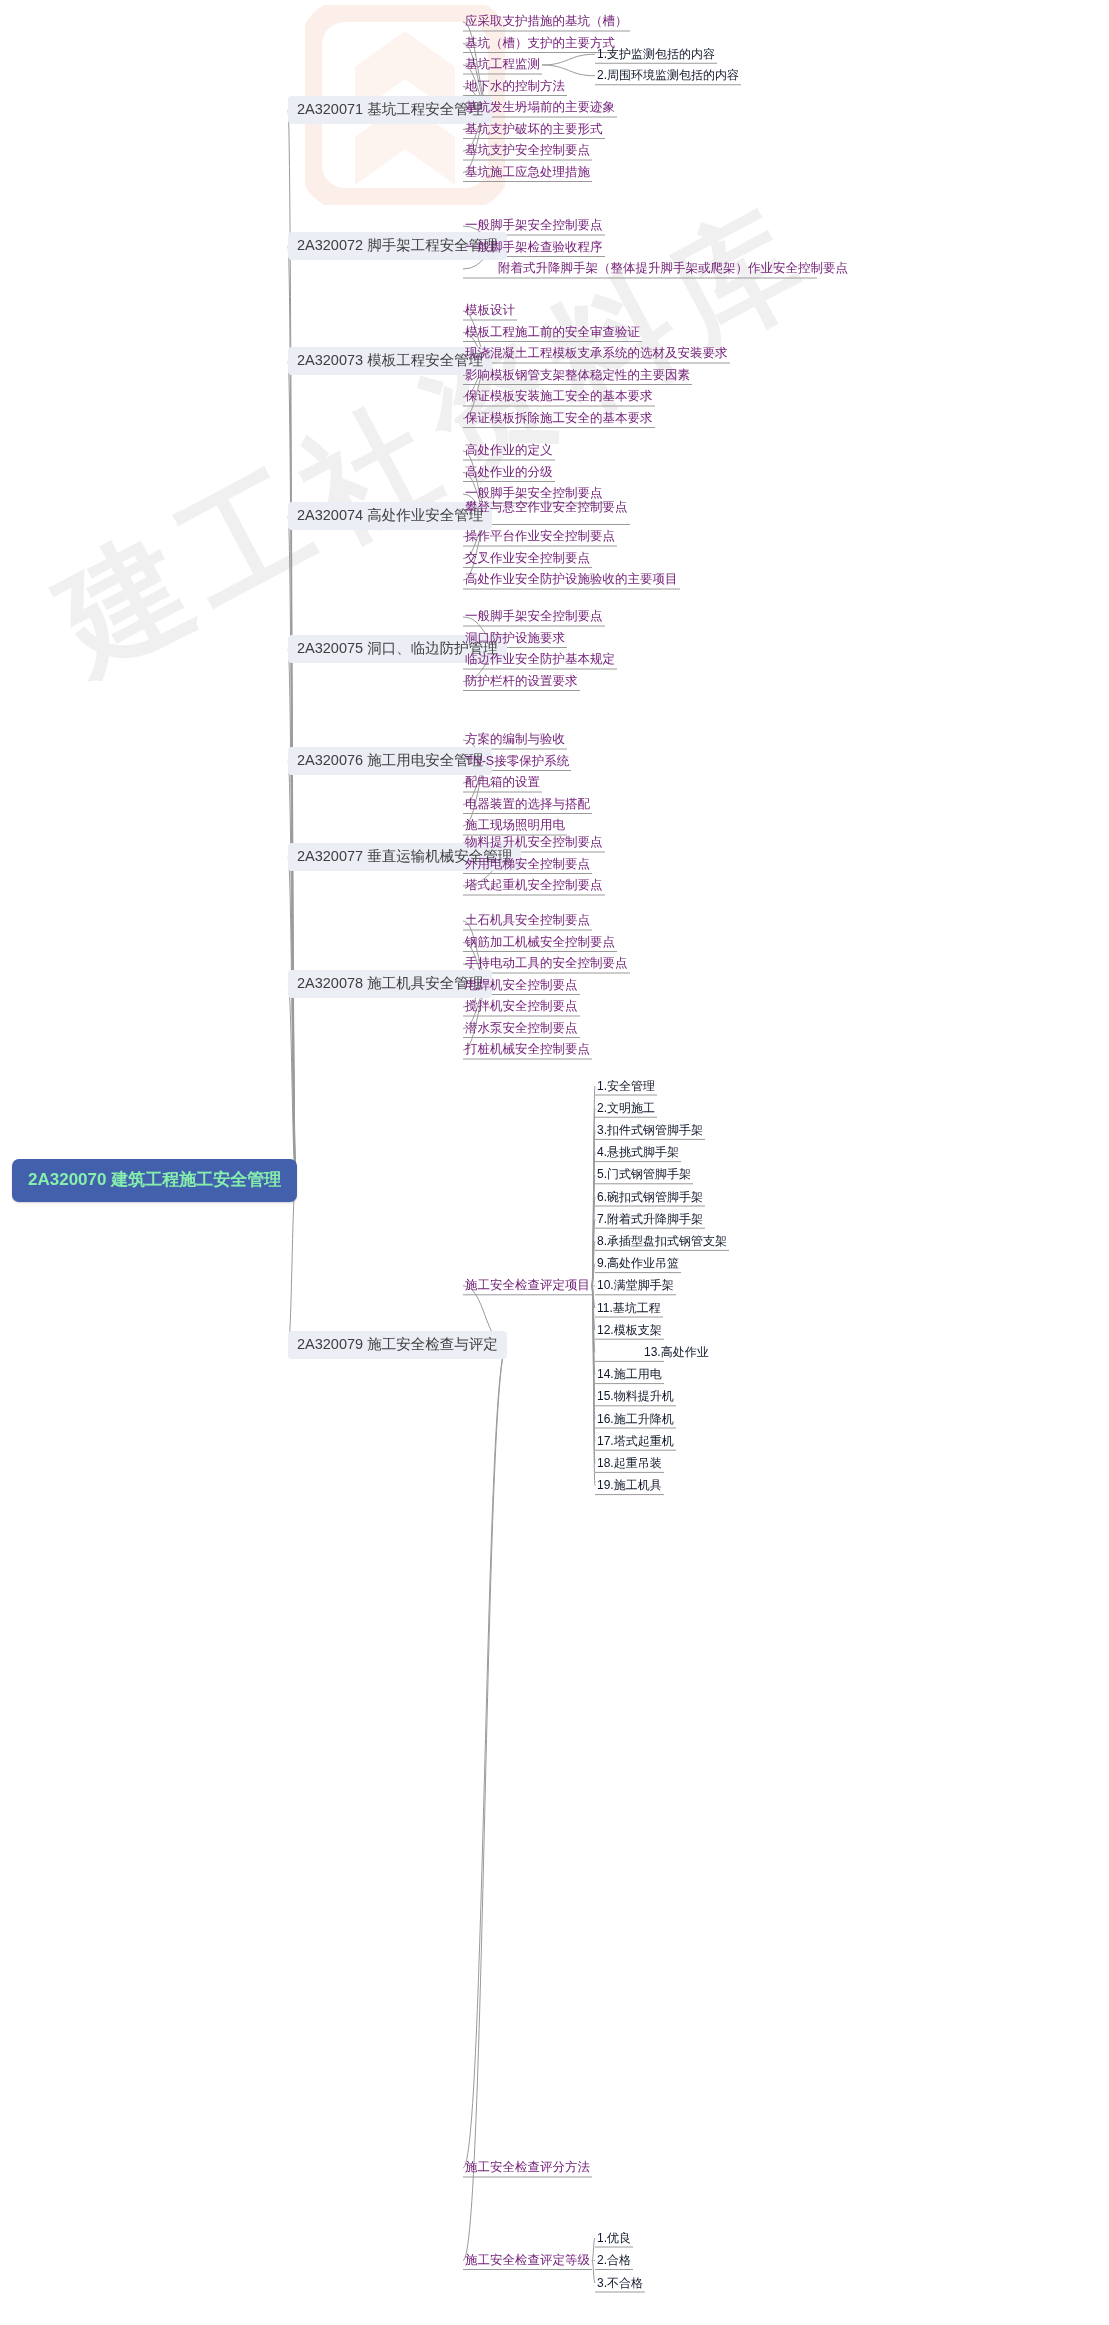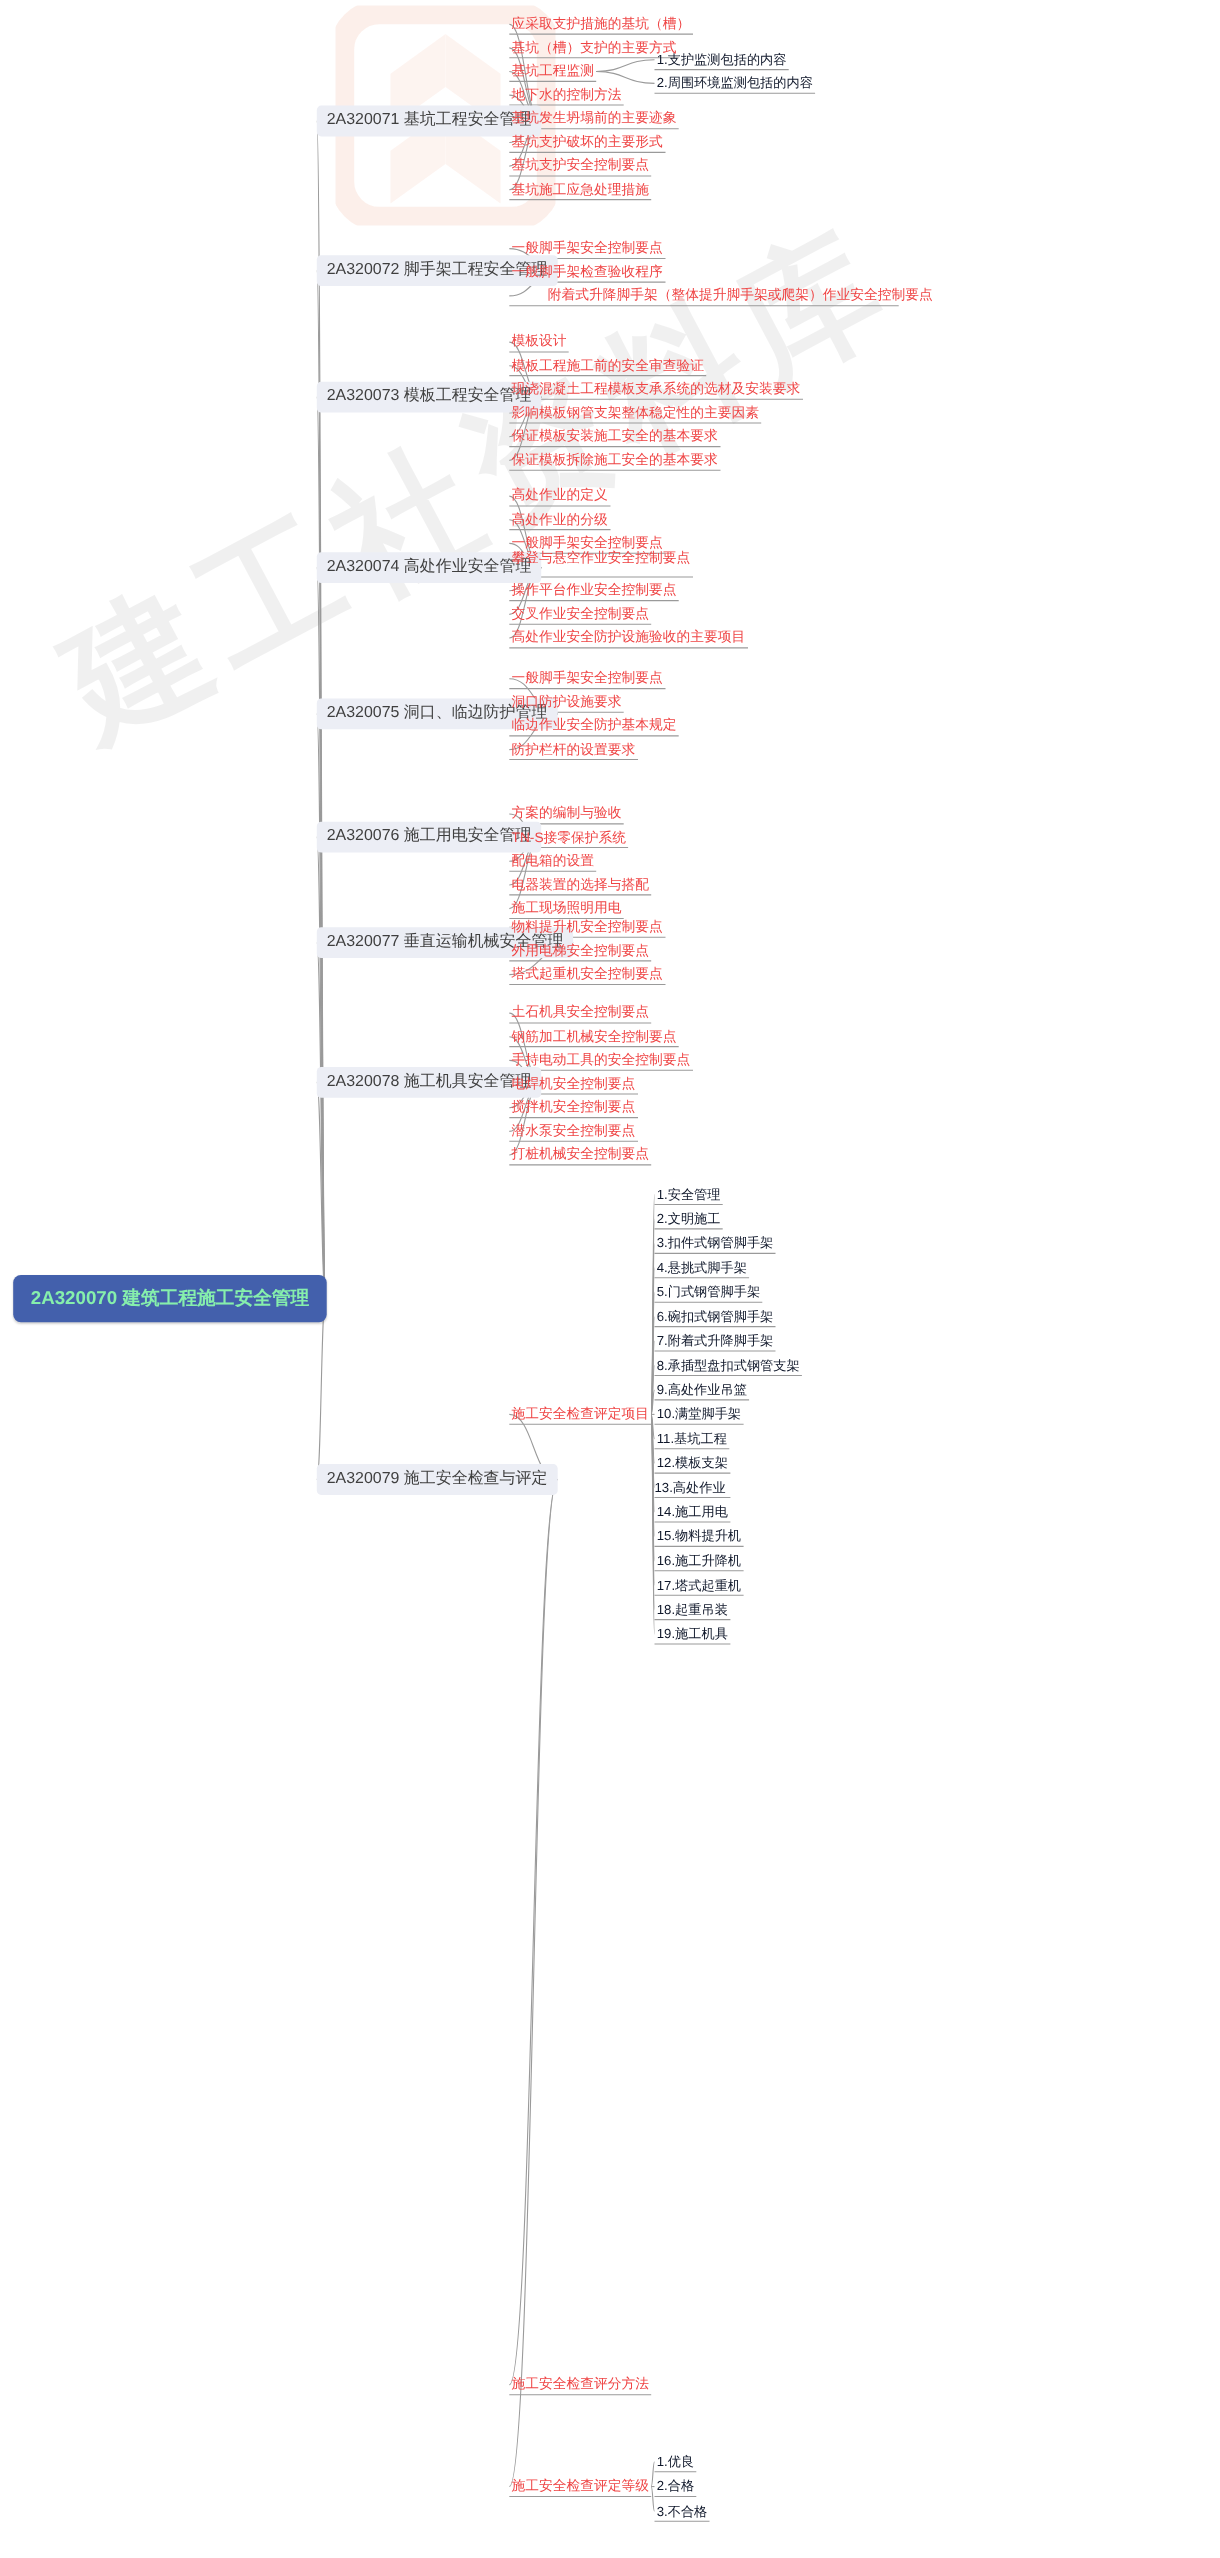--- a/index.html
+++ b/index.html
@@ -36,21 +36,21 @@
     font-weight:bold;
   }
 
   .lvl1{
     font-size:14.5px;line-height:17px;color:#3f3f3f;
     padding:5px 9px 6px 9px;border-radius:4px;
     background:#eceef5;
   }
 
   .lvl2{
-    font-size:12.5px;line-height:15px;color:#ef4444;
+    font-size:12.5px;line-height:15px;color:#701a75;
     padding:2px 2px 3px 2px;
   }
   .lvl3{
     font-size:12px;line-height:14px;color:#0f172a;
     padding:2px 2px 3px 2px;
   }
 </style>
 </head>
 <body>
 
@@ -282,21 +282,21 @@
       <div class="node lvl3" style="left: 595px; top: 1120.9px;"><span>3.扣件式钢管脚手架</span></div>
       <div class="node lvl3" style="left: 595px; top: 1143.1px;"><span>4.悬挑式脚手架</span></div>
       <div class="node lvl3" style="left: 595px; top: 1165.3px;"><span>5.门式钢管脚手架</span></div>
       <div class="node lvl3" style="left: 595px; top: 1187.5px;"><span>6.碗扣式钢管脚手架</span></div>
       <div class="node lvl3" style="left: 595px; top: 1209.7px;"><span>7.附着式升降脚手架</span></div>
       <div class="node lvl3" style="left: 595px; top: 1231.9px;"><span>8.承插型盘扣式钢管支架</span></div>
       <div class="node lvl3" style="left: 595px; top: 1254.1px;"><span>9.高处作业吊篮</span></div>
       <div class="node lvl3" style="left: 595px; top: 1276.3px;"><span>10.满堂脚手架</span></div>
       <div class="node lvl3" style="left: 595px; top: 1298.5px;"><span>11.基坑工程</span></div>
       <div class="node lvl3" style="left: 595px; top: 1320.7px;"><span>12.模板支架</span></div>
-      <div class="node lvl3" style="left: 575px; top: 1342.9px; padding-left: 20px;"><span>13.高处作业</span></div>
+      <div class="node lvl3" style="left: 624px; top: 1342.9px; padding-left: 20px;"><span>13.高处作业</span></div>
       <div class="node lvl3" style="left: 595px; top: 1365.1px;"><span>14.施工用电</span></div>
       <div class="node lvl3" style="left: 595px; top: 1387.3px;"><span>15.物料提升机</span></div>
       <div class="node lvl3" style="left: 595px; top: 1409.5px;"><span>16.施工升降机</span></div>
       <div class="node lvl3" style="left: 595px; top: 1431.7px;"><span>17.塔式起重机</span></div>
       <div class="node lvl3" style="left: 595px; top: 1453.9px;"><span>18.起重吊装</span></div>
       <div class="node lvl3" style="left: 595px; top: 1476.1px;"><span>19.施工机具</span></div>
       <div class="node lvl2" style="left: 463px; top: 2158px;"><span>施工安全检查评分方法</span></div>
       <div class="node lvl2" style="left: 463px; top: 2250.5px;"><span>施工安全检查评定等级</span></div>
       <div class="node lvl3" style="left: 595px; top: 2228.5px;"><span>1.优良</span></div>
       <div class="node lvl3" style="left: 595px; top: 2251px;"><span>2.合格</span></div>

